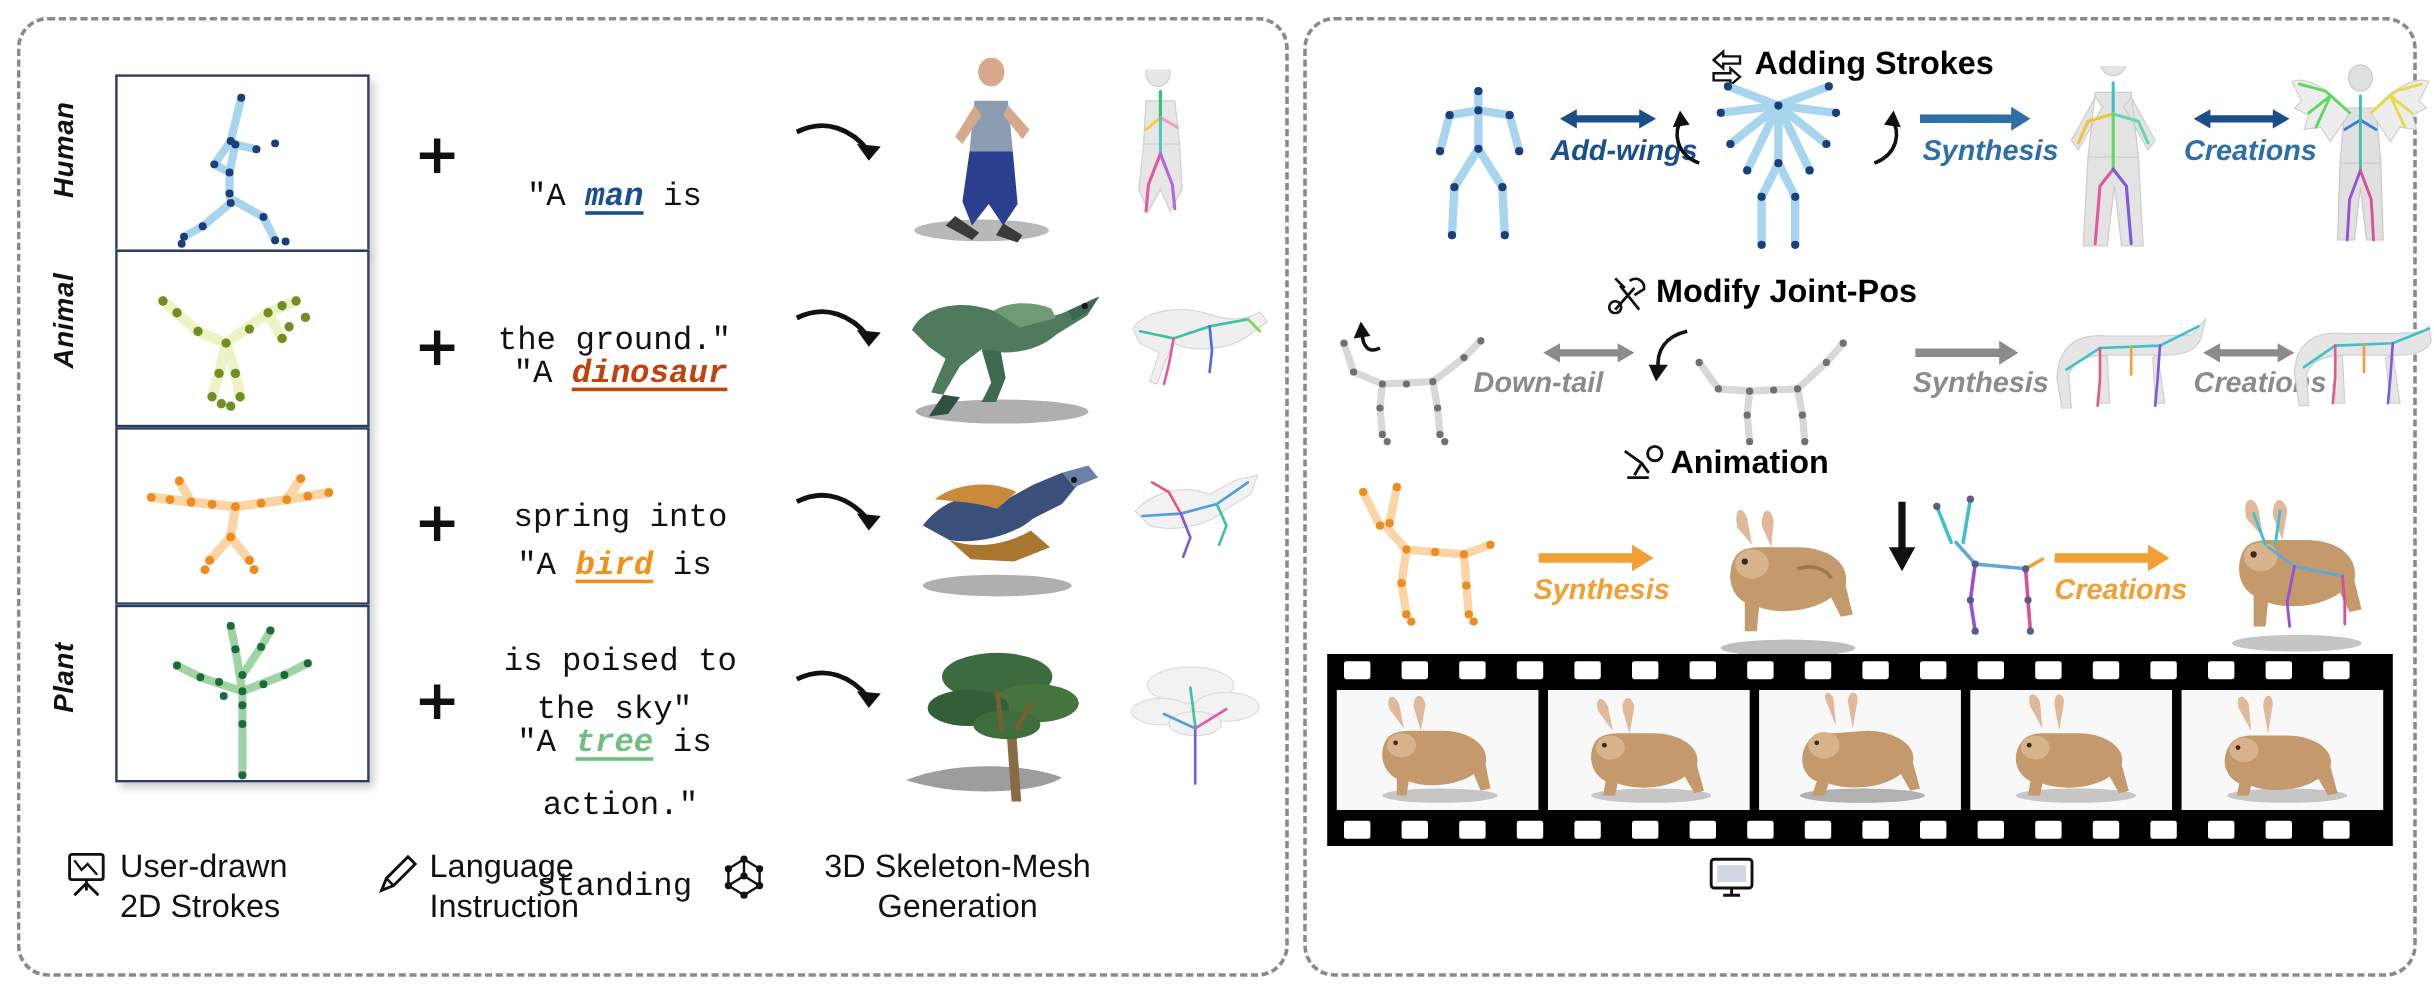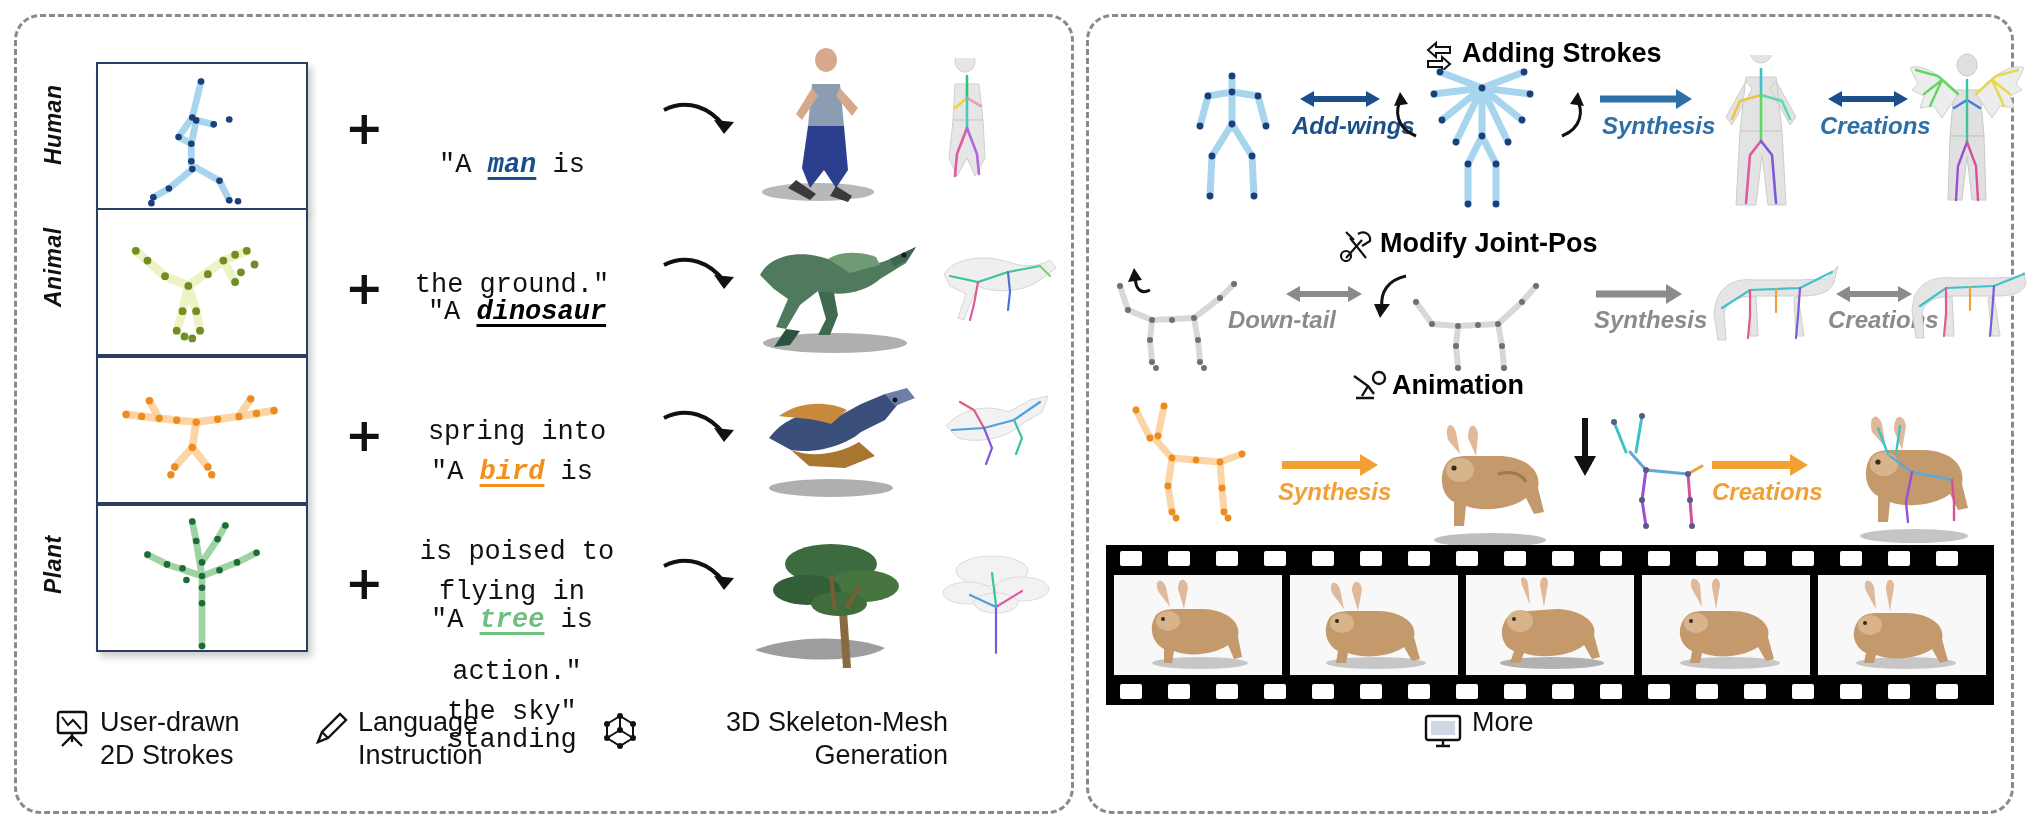--- a/index.html
+++ b/index.html
@@ -25,21 +25,21 @@
   
   .plus { position:absolute; font-size:46px; font-weight:bold; color:#111;
     line-height:1; font-family:"DejaVu Sans", sans-serif; }
 
   
   .quote { position:absolute; font-family:"Liberation Mono","DejaVu Sans Mono",monospace;
     font-size:27px; line-height:40px; color:#111; text-align:center; white-space:pre; }
   .kw { font-weight:bold; font-style:italic; text-decoration:underline;
     text-underline-offset:5px; text-decoration-thickness:3px; }
   .kw-human    { color:#1a4f8f; }
-  .kw-animal   { color:#000000; }
+  .kw-animal   { color:#c2410c; }
   .kw-bird     { color:#f39019; }
   .kw-plant    { color:#6fbf7f; }
 
   
   .curvearrow { position:absolute; }
 
   
   .art { position:absolute; }
   .art svg { display:block; }
 
@@ -258,21 +258,20 @@
         <circle cx="74" cy="120" r="3.8"></circle>
           <circle cx="116" cy="120" r="3.8"></circle>
       </g>
     </svg>
   </div>
 
   <div class="plus" style="left:345px; top:412px;">+</div>
 
   <div class="quote" style="left:372px; top:372px; width:280px;">
     <div><span>"A </span><span class="kw kw-bird">bird</span><span> is</span></div>
-    <div>flying in</div>
     <div>the sky"</div>
   </div>
 
   <svg class="curvearrow" style="left:662px; top:408px;" width="80" height="50">
     <path d="M2,10 C26,-2 48,8 62,26" stroke="#111" stroke-width="4" fill="none"></path>
     <polygon points="62,34 72,22 52,20" fill="#111"></polygon>
   </svg>
 
   <div class="art" style="left:735px; top:380px;">
     <svg width="200" height="125" viewBox="0 0 200 125">
@@ -402,21 +401,21 @@
     <g fill="#111">
       <circle cx="20" cy="6" r="3"></circle>
         <circle cx="7" cy="14" r="3"></circle>
       <circle cx="33" cy="14" r="3"></circle>
         <circle cx="7" cy="28" r="3"></circle>
       <circle cx="33" cy="28" r="3"></circle>
         <circle cx="20" cy="36" r="3"></circle>
       <circle cx="20" cy="20" r="3"></circle>
     </g>
   </svg>
-  <div class="bcap" style="left:648px; top:706px; width:300px; text-align:right;">
+  <div class="bcap" style="left:648px; top:706px; width:300px; text-align:center;">
     <div>3D Skeleton-Mesh</div>
     <div>Generation</div>
   </div>
 
   <div class="panel" id="right-panel"></div>
 
   <svg class="rhead-icon" style="left:1422px; top:38px;" width="34" height="32">
     <path d="M6,12 L14,5 L14,9 L28,9 L28,15 L14,15 L14,19 Z" fill="none" stroke="#111" stroke-width="2"></path>
     <path d="M28,26 L20,19 L20,23 L6,23 L6,29 L20,29 L20,33 Z" fill="none" stroke="#111" stroke-width="2"></path>
   </svg>
@@ -874,16 +873,15 @@
       </svg>
     </div>
   </div>
 
   <svg class="bcap-icon" style="left:1422px; top:712px;" width="42" height="38">
     <rect x="4" y="4" width="34" height="24" rx="2.5" fill="none" stroke="#111" stroke-width="2.4"></rect>
     <rect x="9" y="9" width="24" height="14" fill="#cfd8e4"></rect>
     <path d="M14,34 L28,34 M21,28 L21,34" stroke="#111" stroke-width="2.4"></path>
   </svg>
   <div class="bcap" style="left:1472px; top:706px; width:240px; text-align:left;">
-    <div>More</div>
   </div>
 
 </div>
 
 </body></html>

